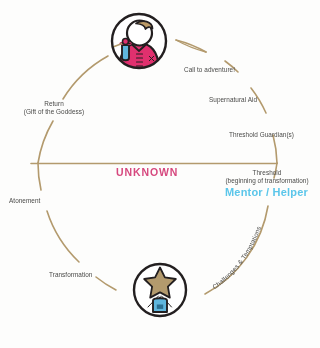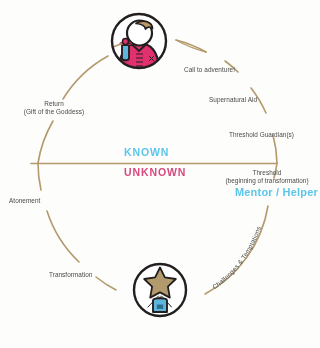--- a/index.html
+++ b/index.html
@@ -172,28 +172,27 @@
   <div class="lbl" style="left:184px; top:66px;">Call to adventure!</div>
 
   <div class="lbl" style="left:209px; top:96px;">Supernatural Aid</div>
 
   <div class="lbl" style="left:229px; top:131px;">Threshold Guardian(s)</div>
 
   <div class="lbl center" style="left:215px; top:169px; width:104px;">Threshold</div>
 
   <div class="lbl center" style="left:215px; top:177px; width:104px;">(beginning of transformation)</div>
 
-  <div class="mentor-lbl" style="left:215px; top:186px; width:103px;">Mentor / Helper</div>
+  <div class="mentor-lbl" style="left:215px; top:186px; width:103px;text-align:center;">Mentor / Helper</div>
 
 
   <div class="lbl" style="left:49px; top:271px;">Transformation</div>
 
   <div class="lbl" style="left:9px; top:197px;">Atonement</div>
 
   <div class="lbl center" style="left:18px; top:100px; width:72px;">Return</div>
 
   <div class="lbl center" style="left:12px; top:108px; width:84px;">(Gift of the Goddess)</div>
 
-  <div class="known-lbl" style="left:124px; top:146px;">KNOWN</div>
 
-  <div class="unknown-lbl" style="left:116px; top:166px;margin-left:8px;">UNKNOWN</div>
+  <div class="unknown-lbl" style="left:116px; top:166px;">UNKNOWN</div>
 
 </div>
 
 </body></html>

